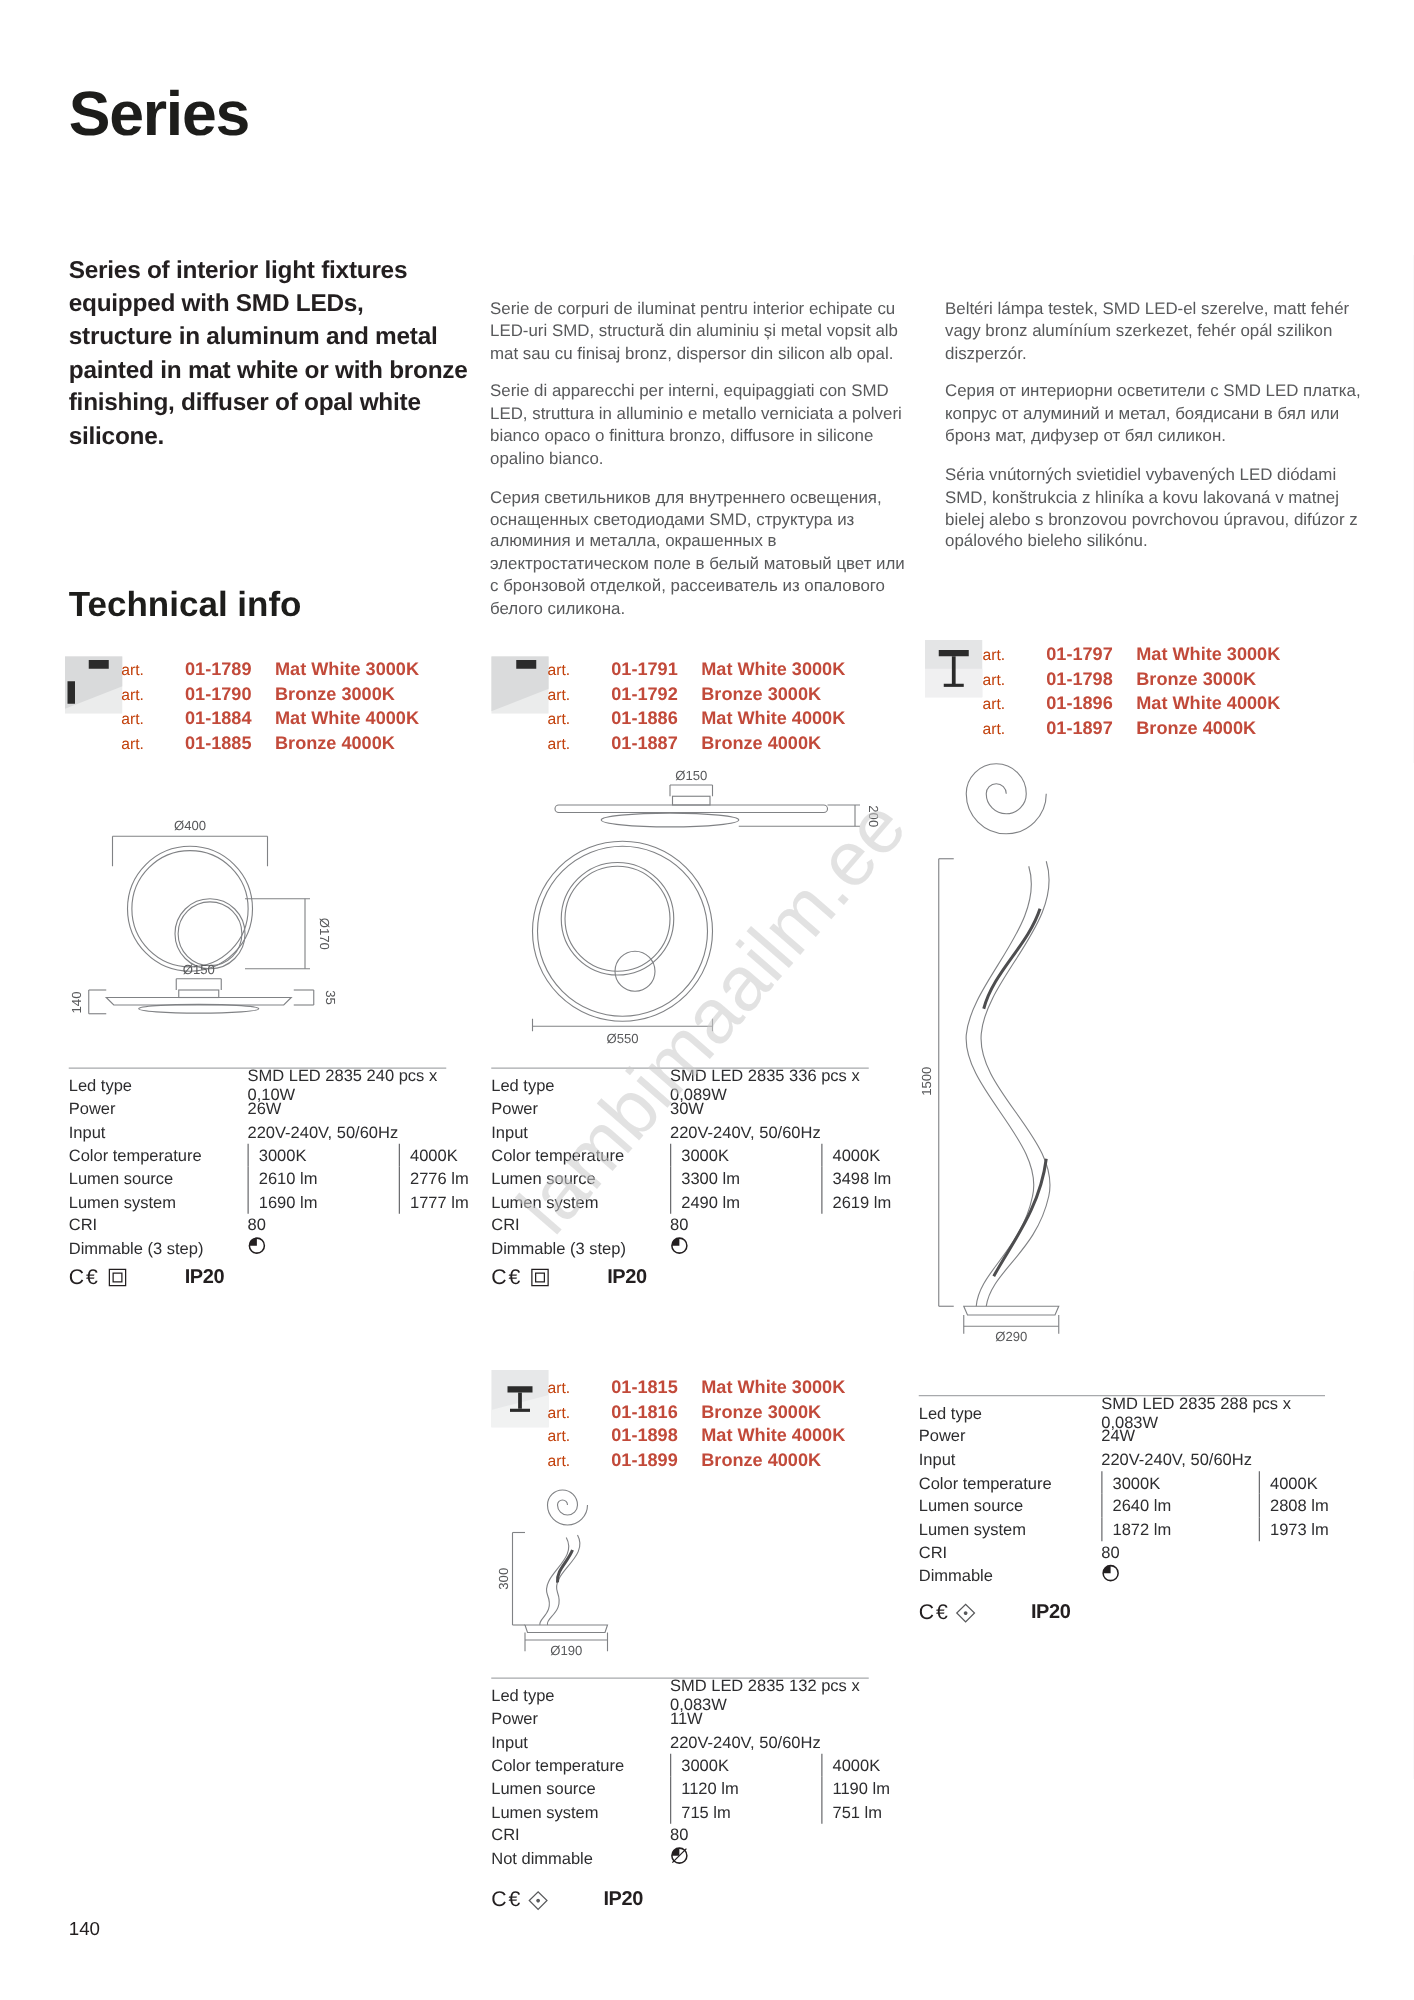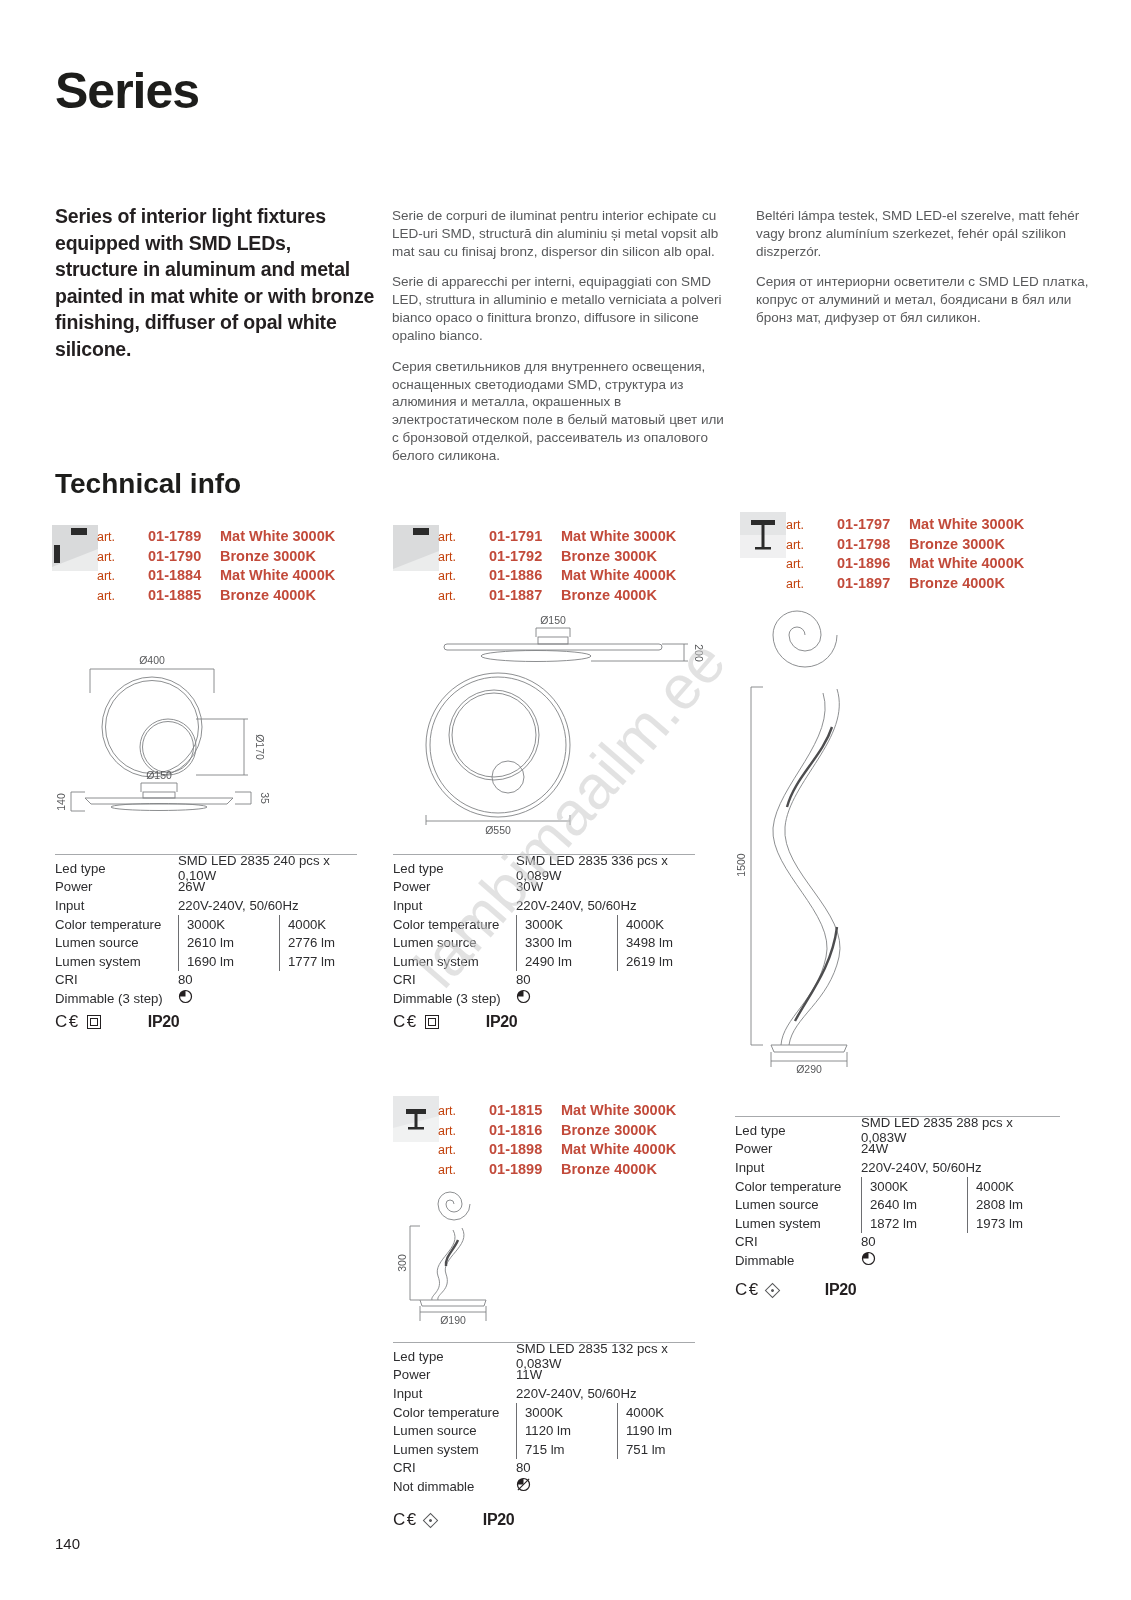--- a/index.html
+++ b/index.html
@@ -1,36 +1,36 @@
 <!DOCTYPE html>
 <html><head>
 <meta charset="utf-8">
 <style>
   html,body{margin:0;padding:0;background:#f2f2f2;}
   .page{position:relative;width:1131px;height:1600px;background:#ffffff;overflow:hidden;
         font-family:"Liberation Sans","DejaVu Sans",sans-serif;color:#231f20;}
   .abs{position:absolute;}
   .page-title{font-size:50px;font-weight:800;letter-spacing:-1px;color:#1d1d1b;}
   .intro-en{width:320px;font-size:19.5px;font-weight:700;line-height:1.36;letter-spacing:-.2px;color:#231f20;}
-  .intro-col{width:335px;font-size:13.5px;line-height:1.32;color:#58595b;}
+  .intro-col{width:335px;font-size:13.5px;line-height:1.32;color:#58595b;margin-top:31px;}
   .intro-col p{margin:0 0 13px 0;}
   .tech-heading{font-size:28px;font-weight:800;color:#1d1d1b;}
   .prod-icon{width:46px;height:46px;}
   .art-list{display:flex;flex-direction:column;}
   .art-row{display:flex;align-items:baseline;height:19.5px;}
   .art-label{width:51px;font-size:12.5px;color:#c2410c;}
   .art-code{width:72px;font-size:14.5px;font-weight:700;color:#c24a3a;}
   .art-finish{font-size:14.5px;font-weight:700;color:#c24a3a;white-space:nowrap;}
   .drawing{overflow:visible;}
   .drawing line,.drawing path,.drawing circle,.drawing rect,.drawing ellipse{
      fill:none;stroke:#808285;stroke-width:.9;}
   .drawing .bold-edge{stroke:#4d4d4f;stroke-width:2.4;}
   .drawing text{fill:#58595b;font-size:10.5px;stroke:none;font-family:"Liberation Sans",sans-serif;}
   .spec-table{border-top:1px solid #a7a9ac;padding-top:4px;}
-  .spec-row{display:flex;align-items:center;height:18.6px;font-size:13.2px;color:#2d2d2f;}
+  .spec-row{display:flex;align-items:center;height:18.6px;font-size:13.2px;color:#2d2d2f;gap:20px;}
   .spec-label{width:123px;flex:none;}
   .spec-val{flex:1;}
   .spec-row .cell{width:92px;flex:none;border-left:1px solid #6d6e71;padding-left:8px;
      align-self:stretch;display:flex;align-items:center;}
   .spec-table.wide .spec-label{width:126px;}
   .spec-table.wide .cell{width:97px;}
   .cert{display:flex;align-items:center;gap:7px;height:20px;}
   .ce-mark{font-size:17px;letter-spacing:1.5px;color:#231f20;}
   .ip-rating{font-size:16px;font-weight:800;color:#231f20;letter-spacing:-.3px;margin-left:40px;}
   .class2-icon{position:relative;width:12px;height:12px;border:1.5px solid #231f20;display:inline-block;}
@@ -52,20 +52,21 @@
 
   <div class="abs intro-en" style="left:55px;top:203px">Series of interior light fixtures equipped with SMD LEDs, structure in aluminum and metal painted in mat white or with bronze finishing, diffuser of opal white silicone.</div>
   <div class="abs intro-col" style="left:392px;top:207px">
     <p>Serie de corpuri de iluminat pentru interior echipate cu LED-uri SMD, structură din aluminiu și metal vopsit alb mat sau cu finisaj bronz, dispersor din silicon alb opal.</p>
     <p>Serie di apparecchi per interni, equipaggiati con SMD LED, struttura in alluminio e metallo verniciata a polveri bianco opaco o finittura bronzo, diffusore in silicone opalino bianco.</p>
     <p>Серия светильников для внутреннего освещения, оснащенных светодиодами SMD, структура из алюминия и металла, окрашенных в электростатическом поле в белый матовый цвет или с бронзовой отделкой, рассеиватель из опалового белого силикона.</p>
   </div>
   <div class="abs intro-col" style="left:756px;top:207px">
     <p>Beltéri lámpa testek, SMD LED-el szerelve, matt fehér vagy bronz alumíníum szerkezet, fehér opál szilikon diszperzór.</p>
     <p>Серия от интериорни осветители с SMD LED платка, копрус от алуминий и метал, боядисани в бял или бронз мат, дифузер от бял силикон.</p>
+    <p>Séria vnútorných svietidiel vybavených LED diódami SMD, konštrukcia z hliníka a kovu lakovaná v matnej bielej alebo s bronzovou povrchovou úpravou, difúzor z opálového bieleho silikónu.</p>
   </div>
 
   <div class="abs tech-heading" style="left:55px;top:468px">Technical info</div>
 
   <section>
     <div class="abs prod-icon" style="left:52px;top:525px">
       <svg width="46" height="46" viewBox="0 0 46 46">
         <rect width="46" height="46" fill="#ebecec"></rect>
         <path d="M0,0 H46 V24 L0,42 Z" fill="#d9dadb"></path>
         <rect x="19" y="3" width="16" height="7" fill="#2b2b2b"></rect>

